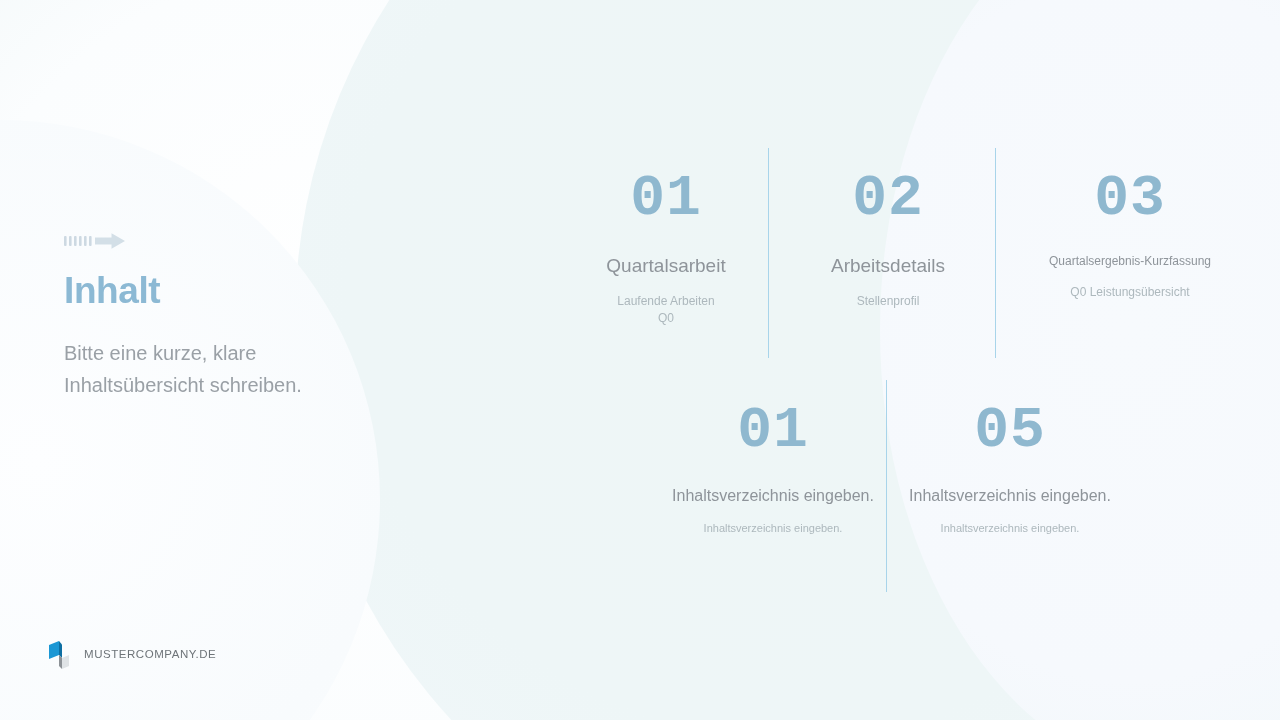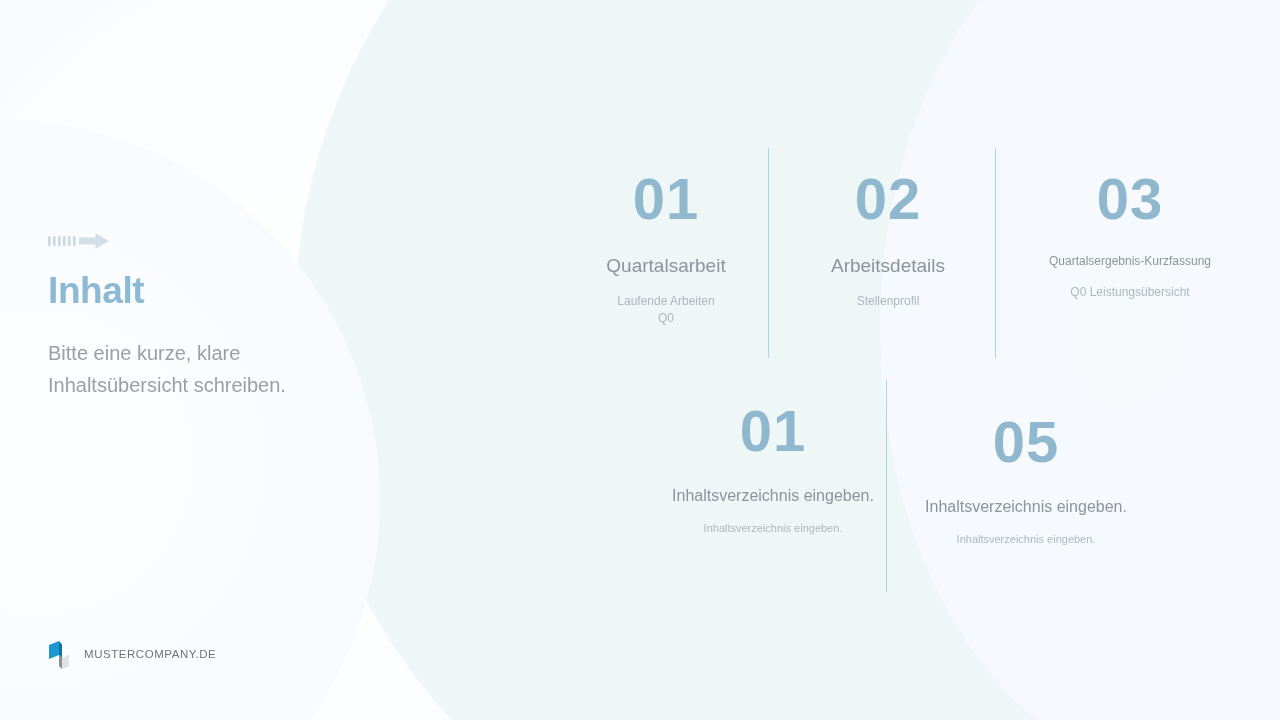--- a/index.html
+++ b/index.html
@@ -31,56 +31,56 @@
     left:-380px; top:120px;
     background:radial-gradient(circle at 55% 45%, #fdfeff 0%, #f8fbfd 60%, rgba(248,251,253,0) 100%);
   }
   .blob-d {
     width:620px; height:900px; border-radius:50%;
     left:880px; top:-120px;
     background:radial-gradient(ellipse at 40% 50%, #f7fafd 0%, #f6f9fd 55%, rgba(246,249,253,0) 100%);
   }
 
   
-  .left-col { position:absolute; left:48px; top:232px; width:300px; }
+  .left-col { position:absolute; left:64px; top:232px; width:300px; }
 
   .arrow-icon { display:block; height:18px; margin-bottom:22px; }
 
   .page-title {
     font-size:37px; font-weight:bold; letter-spacing:-0.4px;
     color:#8cb9d4; line-height:1.05; margin-bottom:26px;
   }
   .page-desc {
     font-size:20px; line-height:1.62; color:#9aa0a6; font-weight:normal;
   }
 
   
   .cards { position:absolute; left:560px; top:140px; width:700px; height:470px; }
 
   .card { position:absolute; text-align:center; }
   .card-num {
     font-size:58px; font-weight:bold; letter-spacing:1px;
-    color:#8fb8cf; line-height:1; margin-bottom:26px;
+    color:#8fb8cf; line-height:1; margin-bottom:26px;font-family:Liberation Mono, monospace;
   }
   .card-title {
     font-size:19px; color:#8e949a; font-weight:normal;
     line-height:1.25; margin-bottom:15px; white-space:nowrap;
   }
   .card-sub {
     font-size:12px; color:#adb8bd; font-weight:normal; line-height:1.45;
   }
 
   
   .card-1 { left:0px;   top:30px;  width:212px; }
   .card-2 { left:222px; top:30px;  width:212px; }
   .card-3 { left:440px; top:30px;  width:260px; }
 
   
   .card-4 { left:103px; top:262px; width:220px; }
-  .card-5 { left:356px; top:262px; width:220px;margin-top:11px; }
+  .card-5 { left:340px; top:262px; width:220px; }
 
   .card-4 .card-title, .card-5 .card-title { font-size:16px; }
   .card-4 .card-sub, .card-5 .card-sub { font-size:11px; }
   .card-3 .card-title { font-size:12px; }
   .card-3 .card-sub { font-size:12px; }
 
   
   .divider { position:absolute; width:1px; background:#a8d4ea; }
   .div-1 { left:768px; top:148px; height:210px; }
   .div-2 { left:995px; top:148px; height:210px; }

